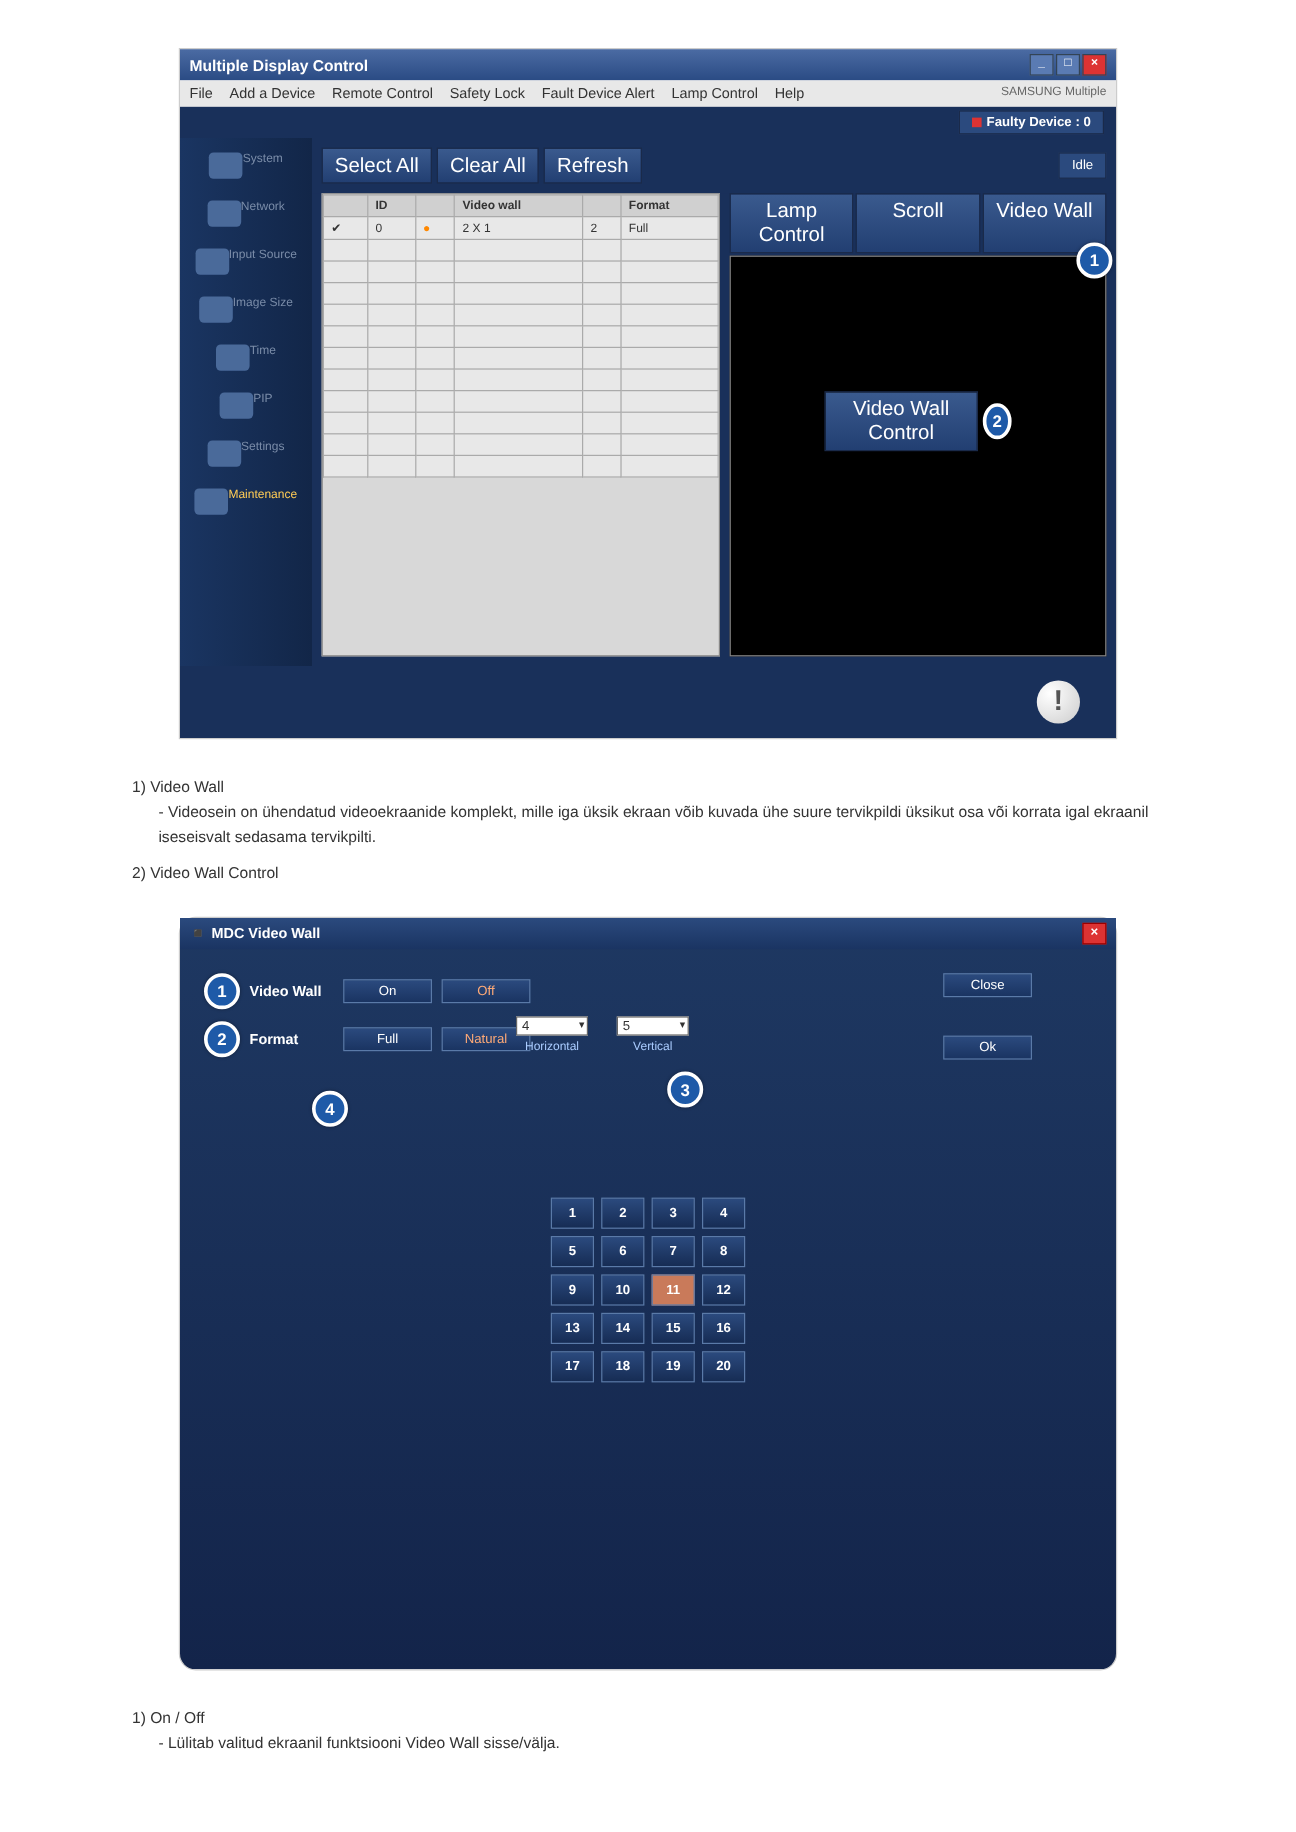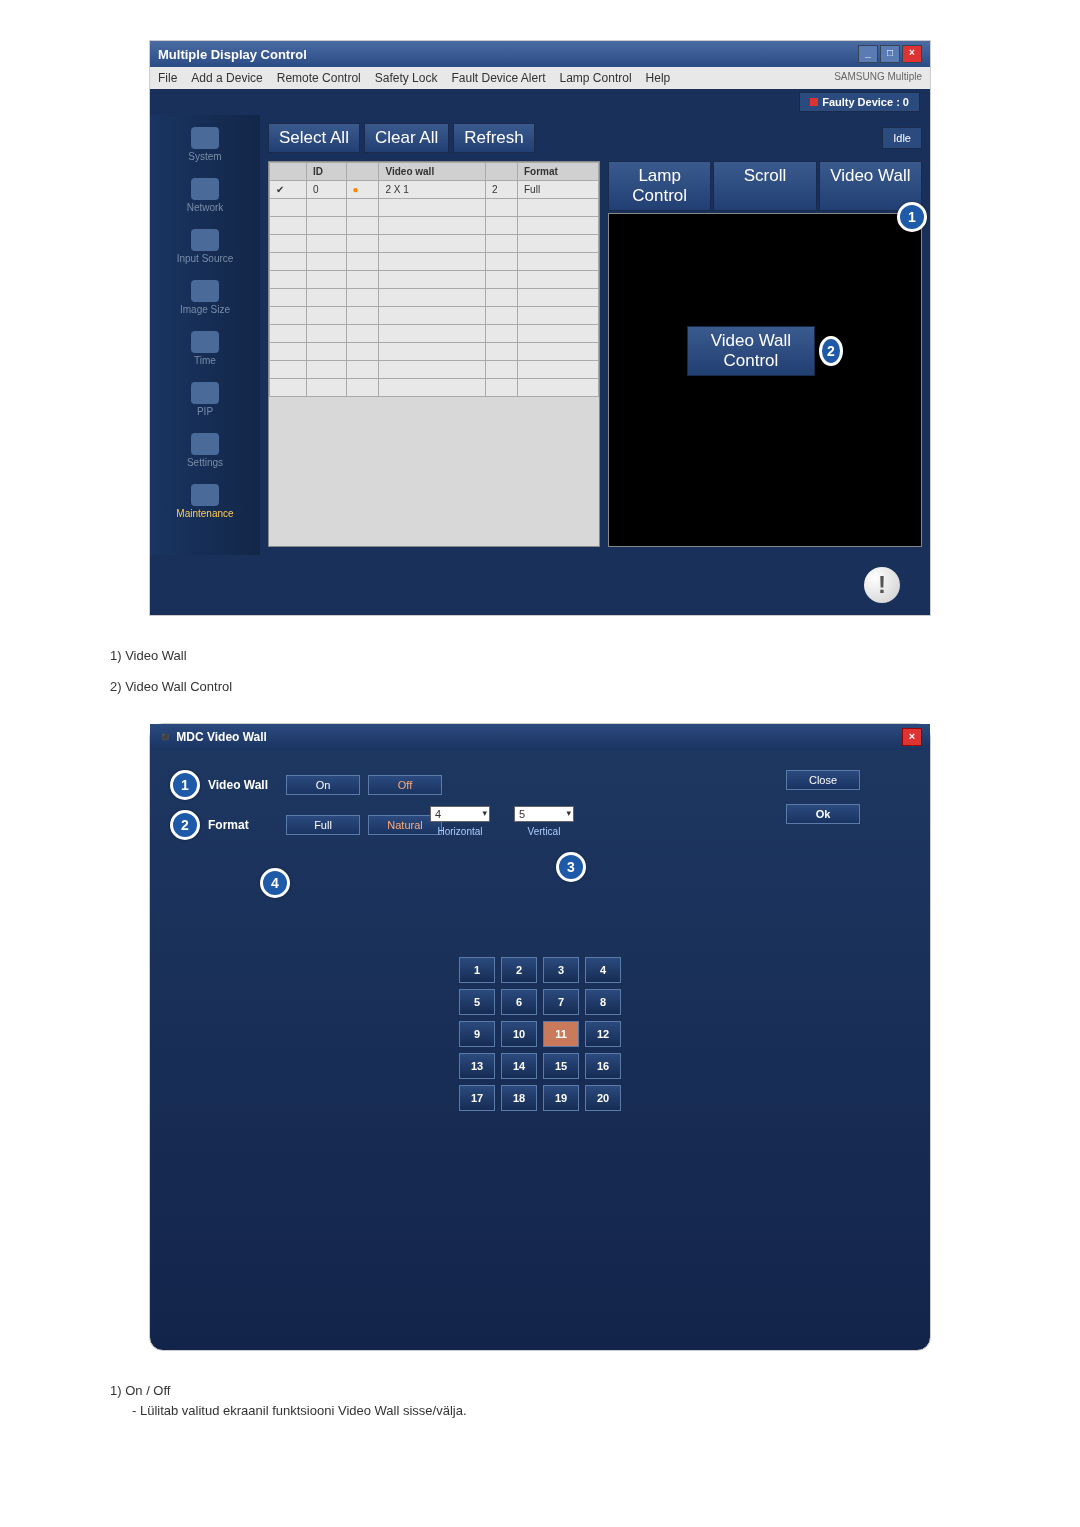--- a/index.html
+++ b/index.html
@@ -81,22 +81,21 @@
     width: 110px;
     background: linear-gradient(to right, #1a3562, #122648);
     display: flex;
     flex-direction: column;
     align-items: center;
     padding: 8px 0;
     gap: 8px;
   }
   .sid-item {
     display: flex;
-    flex-direction: column;
-    align-items: center;
+    flex-direction: row;
     color: #7a8ca8;
     font-size: 10px;
     cursor: pointer;
     padding: 4px;
   }
   .sid-item.active { color: #ffcc55; }
   .sid-item .sicon {
     width: 28px;
     height: 22px;
     background: #4a6a9a;
@@ -255,21 +254,21 @@
     border: 1px solid #5a7aa8;
     color: #fff;
     font-size: 11px;
     padding: 3px 16px;
     min-width: 40px;
     text-align: center;
     cursor: pointer;
   }
   .btn-chip.alt { color: #ffaa77; }
   .vw-close { position: absolute; top: 20px; right: 70px; }
-  .vw-ok { position: absolute; top: 54px; right: 70px; font-weight: bold; }
+  .vw-ok { position: absolute; top: 72px; right: 70px; }
   .vw-selects {
     display: flex; gap: 24px;
     margin-left: 260px;
     margin-top: -44px;
   }
   .vw-sel-col { display: flex; flex-direction: column; align-items: center; gap: 4px; }
   .vw-sel {
     background: #fff;
     border: 1px solid #666;
     font-size: 11px;
@@ -505,20 +504,21 @@
   </div>
   <div class="mdc-footer">
     <div class="warn-icon">!</div>
   </div>
 </div>
 
 <div class="desc-list">
   <div class="item">
     <span>1)</span>
     <span>Video Wall</span>
+    <div class="sub">- Videosein on ühendatud videoekraanide komplekt, mille iga üksik ekraan võib kuvada ühe suure tervikpildi üksikut osa või korrata igal ekraanil iseseisvalt sedasama tervikpilti.</div>
   </div>
   <div class="item">
     <span>2)</span>
     <span>Video Wall Control</span>
   </div>
 </div>
 
 <div class="screenshot vw-dialog pos-rel">
   <div class="vw-titlebar">
     <span>◾ <span>MDC Video Wall</span></span>

